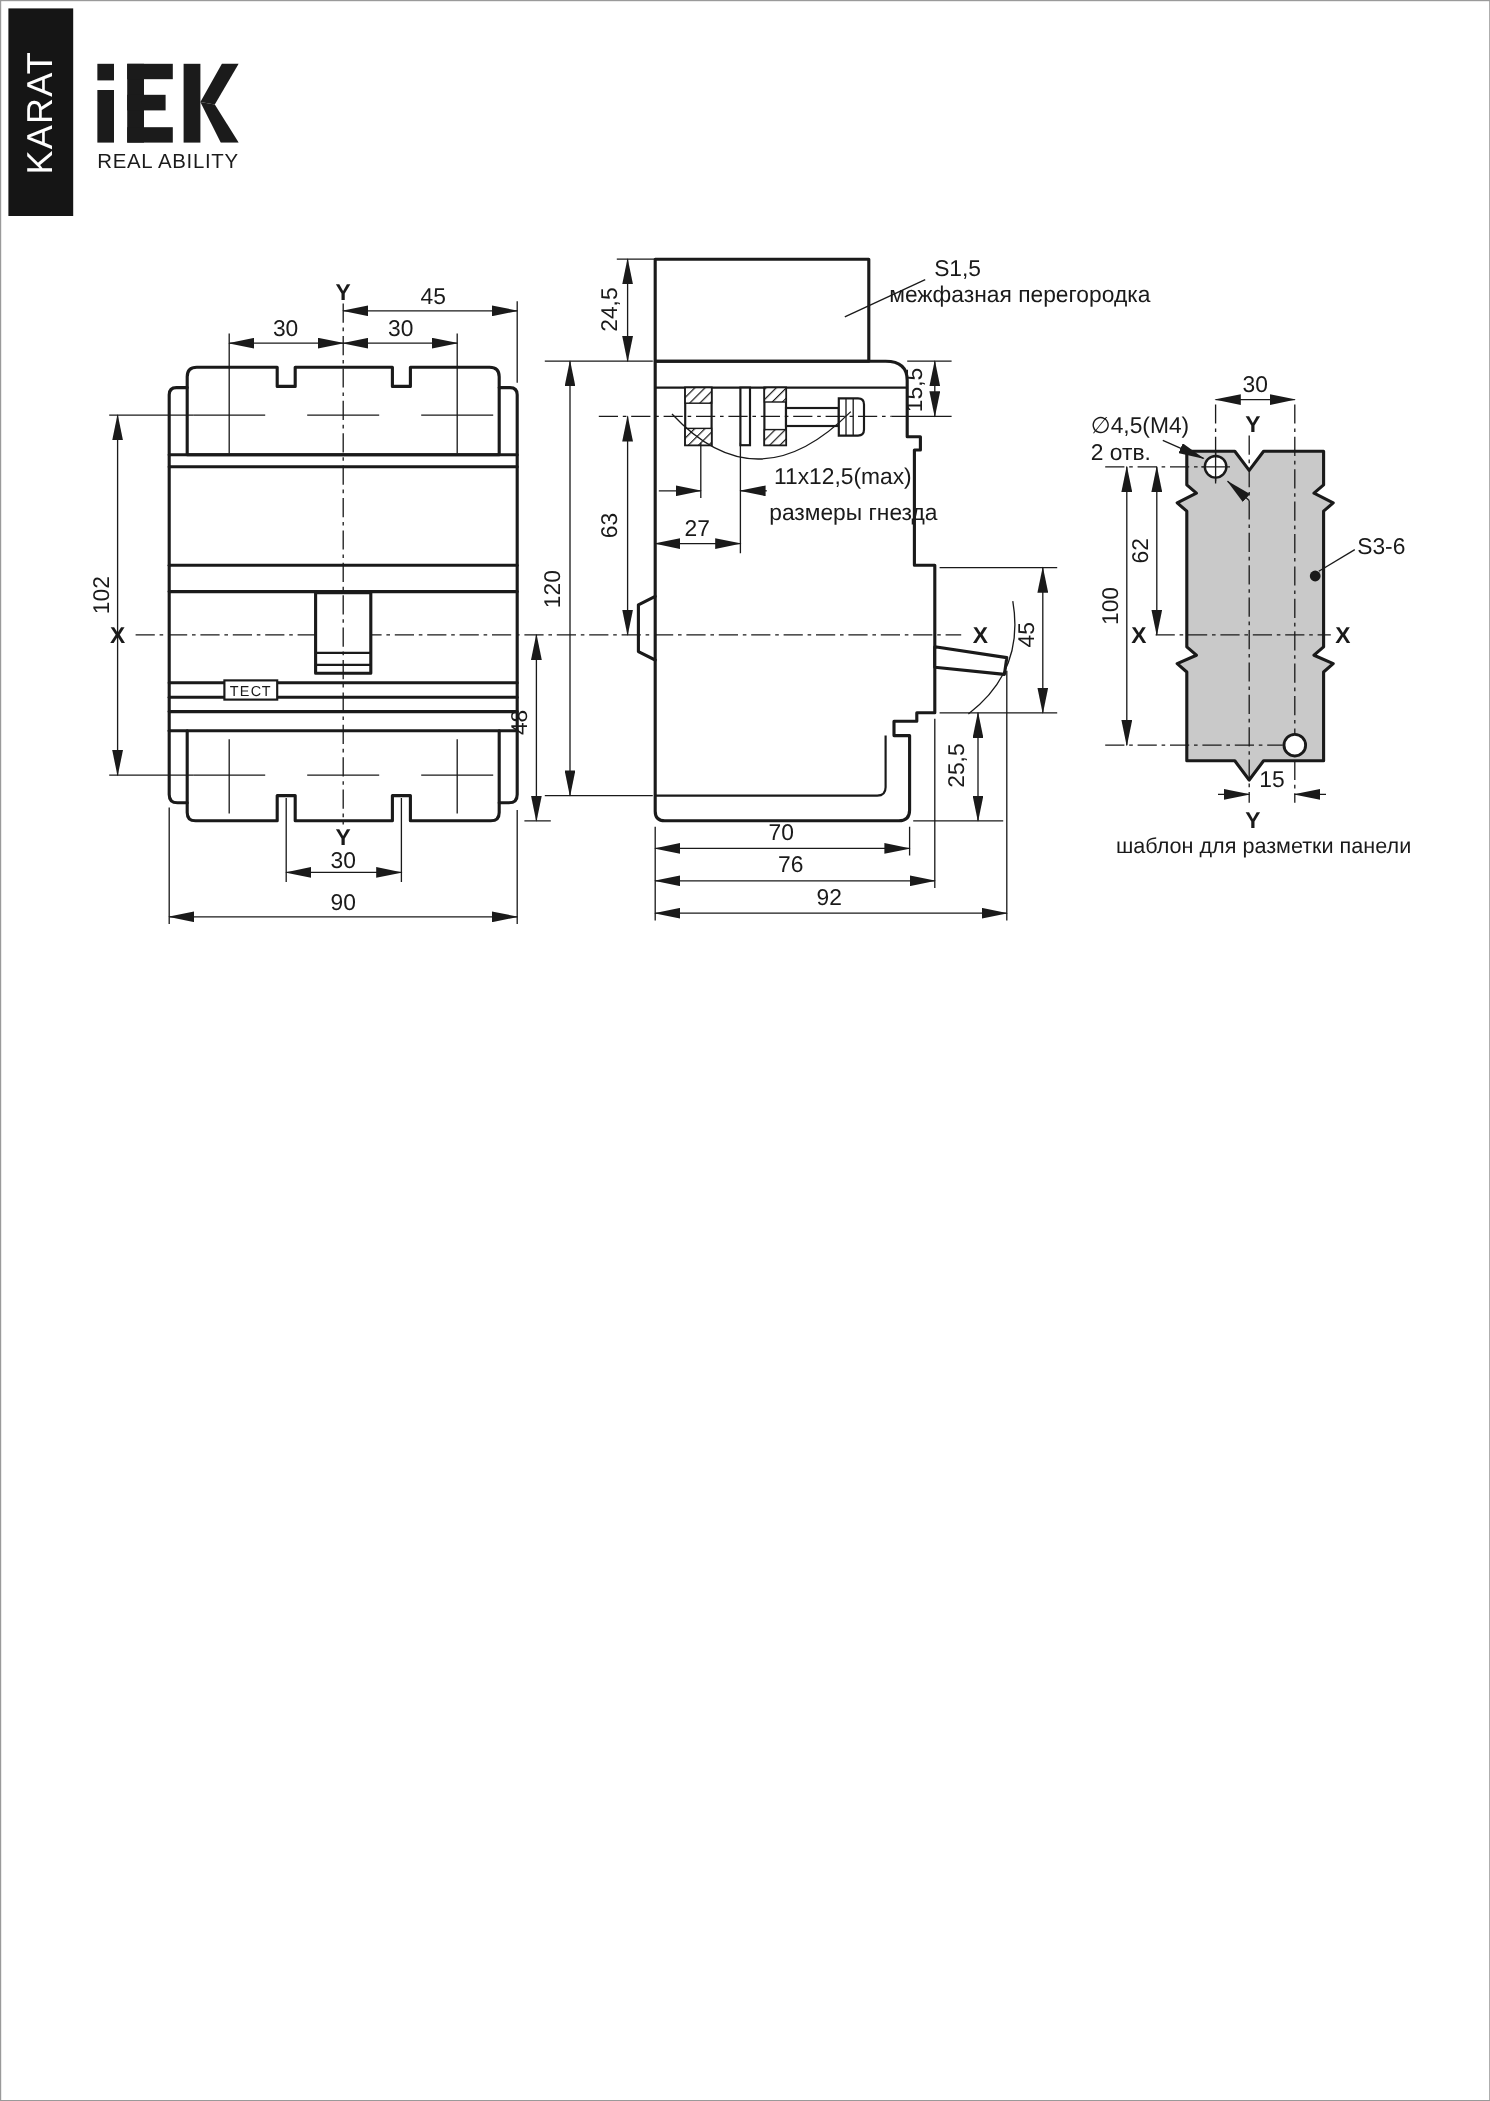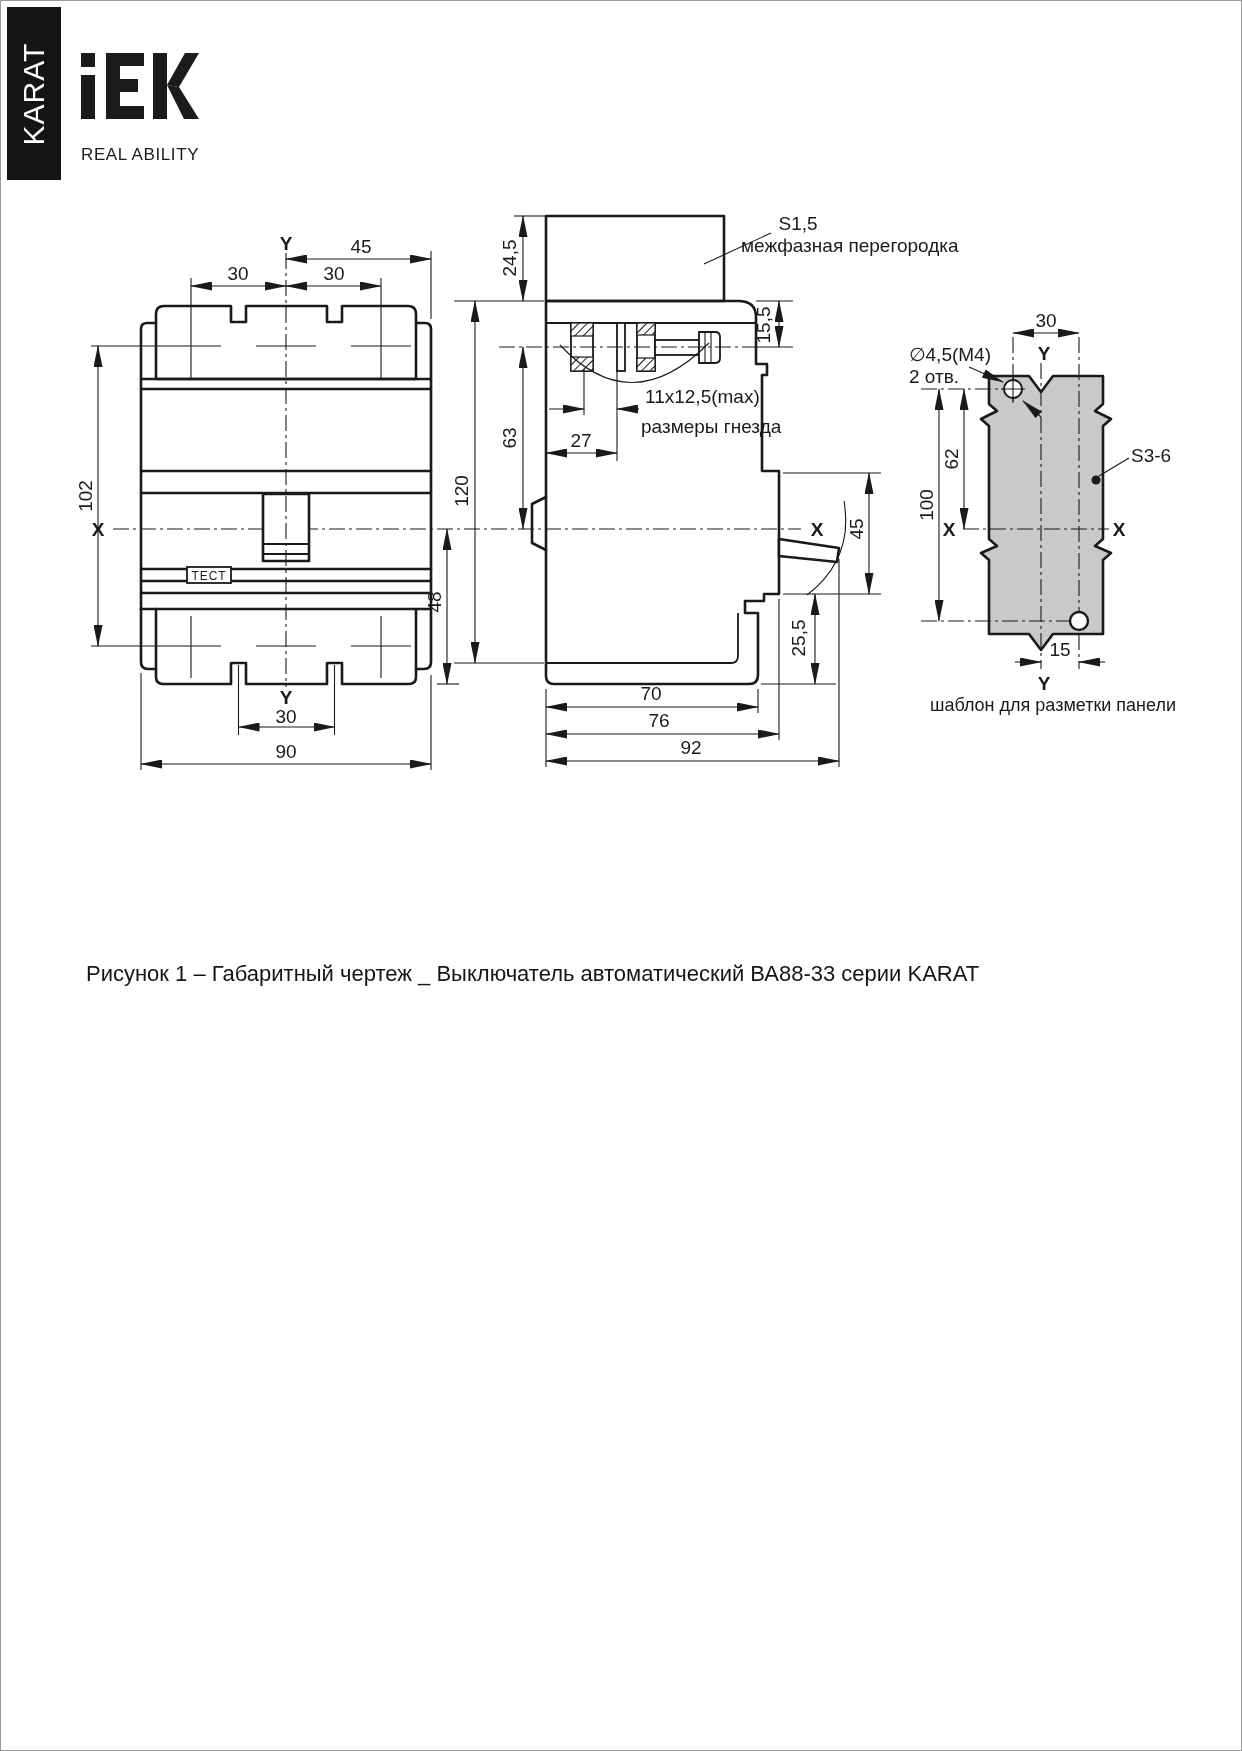--- a/index.html
+++ b/index.html
@@ -13,21 +13,20 @@
     display:flex;align-items:center;justify-content:center;
   }
   .banner span{
     transform:rotate(-90deg);white-space:nowrap;color:#fff;
     font-size:30px;letter-spacing:1px;font-weight:400;
   }
   .logo{position:absolute;left:80px;top:52px;width:118px;height:66px;}
   .tagline{
     position:absolute;left:80px;top:124px;font-size:17px;letter-spacing:0.6px;
     color:#1b1b1b;
-    margin-top:20px;
   }
   .drawing{position:absolute;left:0;top:0;width:1242px;height:800px;}
   .caption{position:absolute;left:85px;top:960px;font-size:22px;color:#151515;}
   
   .o{fill:none;stroke:#1a1a1a;stroke-width:2.6;stroke-linejoin:round;stroke-linecap:round}
   .ow{fill:#ffffff;stroke:#1a1a1a;stroke-width:2.6;stroke-linejoin:round}
   .o2{fill:none;stroke:#1a1a1a;stroke-width:1.8}
   .w2{fill:#ffffff;stroke:#1a1a1a;stroke-width:1.8}
   .thin{fill:none;stroke:#1a1a1a;stroke-width:1.1}
   .cl{fill:none;stroke:#1a1a1a;stroke-width:1.1;stroke-dasharray:16 4 3 4}
@@ -249,15 +248,14 @@
       <text transform="rotate(-90 925 504)" x="925" y="504" text-anchor="middle" dominant-baseline="central">100</text>
       <text x="1130" y="461">S3-6</text>
       <text class="b" x="948" y="535" text-anchor="middle">X</text>
       <text class="b" x="1118" y="535" text-anchor="middle">X</text>
       <text x="1059" y="655" text-anchor="middle">15</text>
       <text class="b" x="1043" y="689" text-anchor="middle">Y</text>
       <text class="cap18" x="1052" y="710" text-anchor="middle">шаблон для разметки панели</text>
     </g>
   </svg>
 
-  <div class="caption">Рисунок 1 – Габаритный чертеж _ Выключатель автоматический ВА88-33 серии KARAT</div>
 
 </div>
 
 </body></html>

